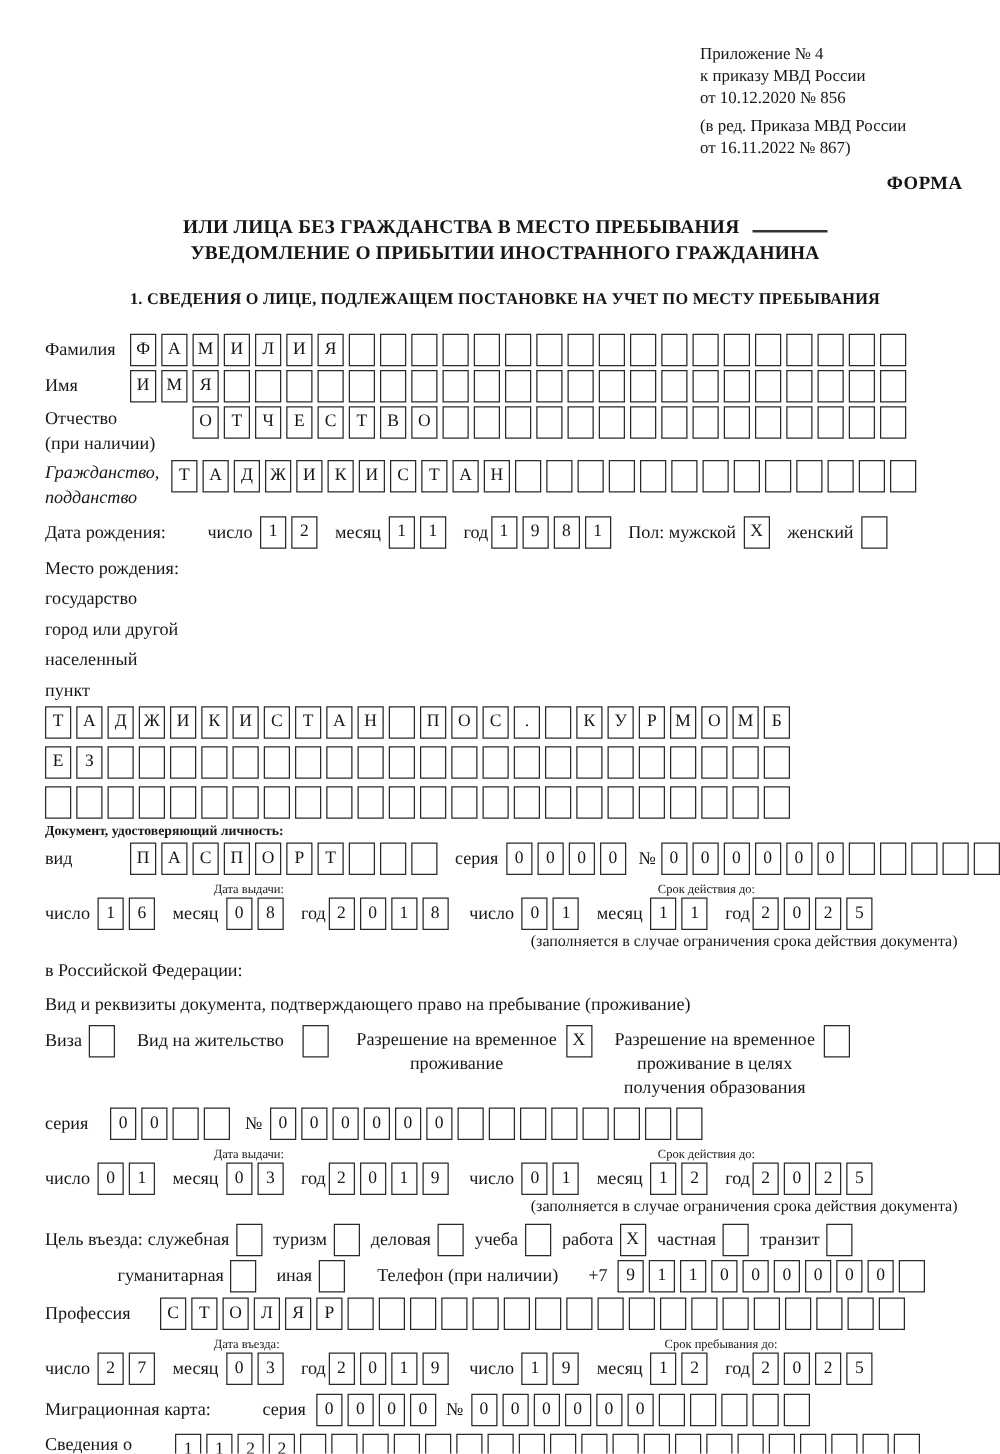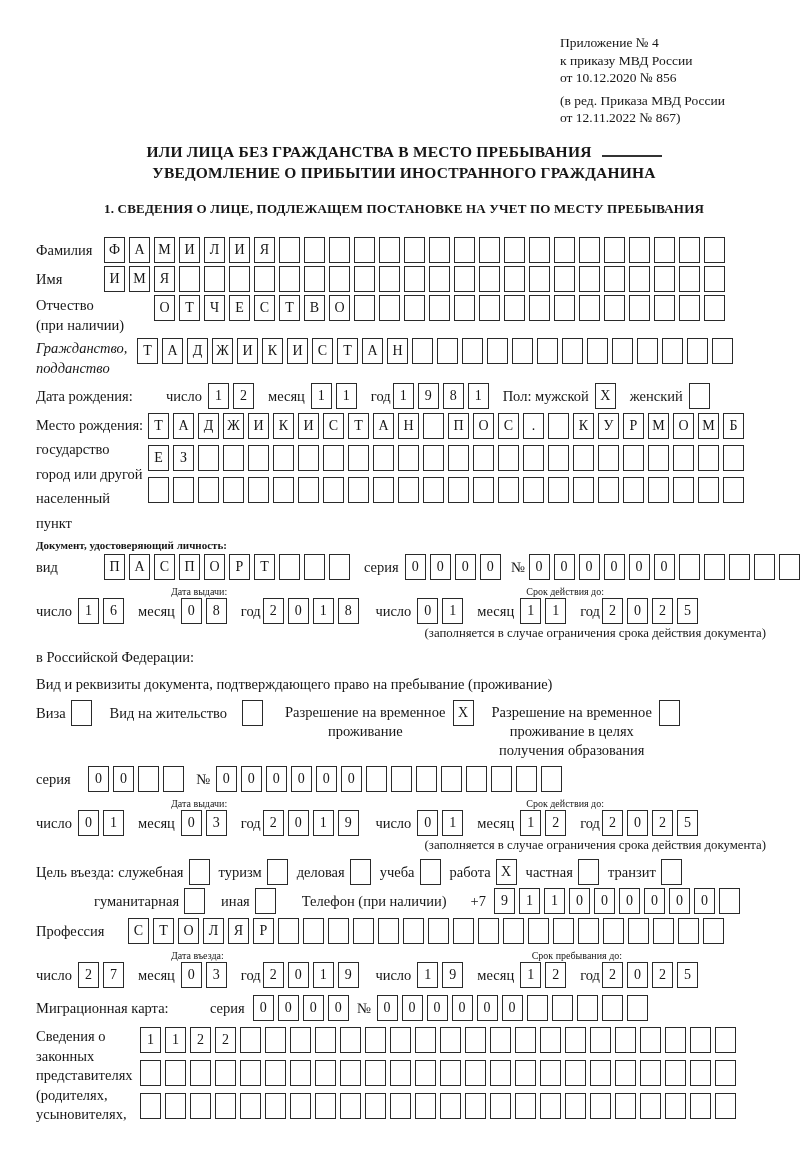--- a/index.html
+++ b/index.html
@@ -45,24 +45,25 @@
 <body>
 
 <div class="page">
 
   <div class="annex">
     <div>Приложение № 4</div>
     <div>к приказу МВД России</div>
     <div>от 10.12.2020 № 856</div>
     <div class="part2">
       <div>(в ред. Приказа МВД России</div>
-      <div>от 12.11.2022 № 867)</div>
+      <div>от 16.11.2022 № 867)</div>
     </div>
   </div>
 
+  <div class="forma">ФОРМА</div>
 
   <div class="title">
     <div><span>ИЛИ ЛИЦА БЕЗ ГРАЖДАНСТВА В МЕСТО ПРЕБЫВАНИЯ</span><span class="blank"></span></div>
     <div>УВЕДОМЛЕНИЕ О ПРИБЫТИИ ИНОСТРАННОГО ГРАЖДАНИНА</div>
   </div>
 
   <div class="h1">1. СВЕДЕНИЯ О ЛИЦЕ, ПОДЛЕЖАЩЕМ ПОСТАНОВКЕ НА УЧЕТ ПО МЕСТУ ПРЕБЫВАНИЯ</div>
 
   <div class="fields">
 
@@ -215,21 +216,21 @@
       <span class="dl">Пол: мужской</span>
       <span class="cells">
           <span class="cell">X</span>
         </span>
       <span class="dl">женский</span>
       <span class="cells">
           <span class="cell"></span>
         </span>
     </div>
 
-    <div class="row" style="margin-top:4px;">
+    <div class="row" style="margin-top:4px;flex-direction:column;">
       <div class="lblcol" style="width:112px;line-height:24.5px;">
         <div>Место рождения:</div>
         <div>государство</div>
         <div>город или другой</div>
         <div>населенный пункт</div>
       </div>
       <div>
         <div class="cells" style="margin-bottom:6px;">
             <span class="cell">Т</span>
             <span class="cell">А</span>

